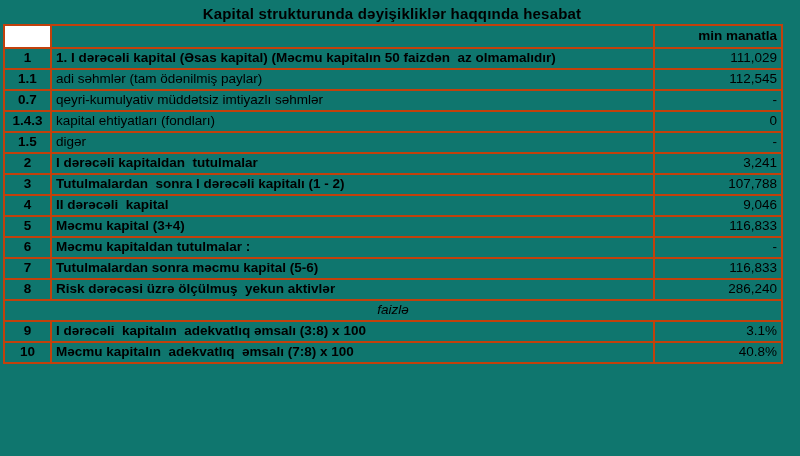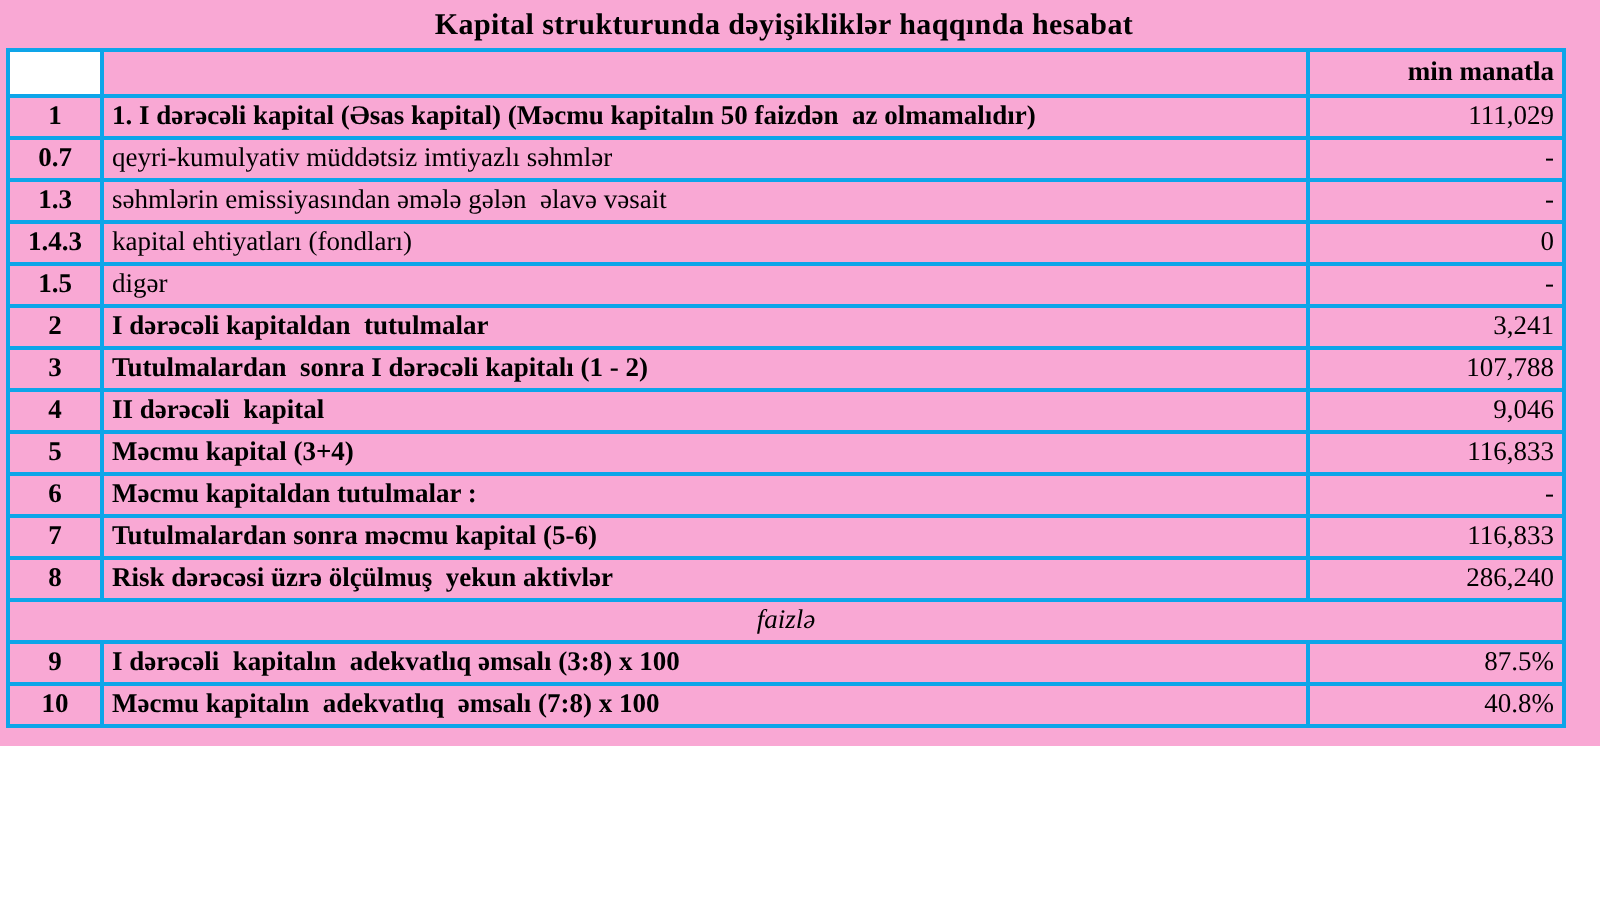--- a/index.html
+++ b/index.html
@@ -5,42 +5,41 @@
   html, body {
     margin: 0;
     padding: 0;
     background: #ffffff;
     color: #000000;
     font-family: "Liberation Sans", sans-serif;
   }
   .page {
     position: relative;
     width: 800px;
-    height: 373px;
-    background: #f9a8d4;
+    height: 456px;
+    background: #0f766e;
     overflow: hidden;
-    font-family: Liberation Serif, serif;
   }
   .title {
     width: 778px;
     margin: 0 0 2px 3px;
     padding-top: 5px;
     text-align: center;
     font-size: 15px;
     font-weight: bold;
     letter-spacing: 0.2px;
   }
   table.report {
     border-collapse: collapse;
     table-layout: fixed;
     margin-left: 3px;
     width: 778px;
   }
   table.report td {
-    border: 2px solid #0ea5e9;
+    border: 2px solid #c2410c;
     font-size: 13.5px;
     height: 19px;
     padding: 0 4px;
     line-height: 1.05;
     overflow: hidden;
     vertical-align: middle;
   }
   tr.header-row td {
     height: 21px;
   }
@@ -91,27 +90,27 @@
         <td></td>
         <td class="unit">min manatla</td>
       </tr>
 
       <tr>
         <td class="num">1</td>
         <td class="label bold">1. I dərəcəli kapital (Əsas kapital) (Məcmu kapitalın 50 faizdən  az olmamalıdır)</td>
         <td class="value">111,029</td>
       </tr>
       <tr>
+        <td class="num">1.1</td>
+        <td class="label">adi səhmlər (tam ödənilmiş paylar)</td>
+        <td class="value">112,545</td>
+      </tr>
+      <tr>
         <td class="num">0.7</td>
         <td class="label">qeyri-kumulyativ müddətsiz imtiyazlı səhmlər</td>
-        <td class="value">-</td>
-      </tr>
-      <tr>
-        <td class="num">1.3</td>
-        <td class="label">səhmlərin emissiyasından əmələ gələn  əlavə vəsait</td>
         <td class="value">-</td>
       </tr>
       <tr>
         <td class="num">1.4.3</td>
         <td class="label">kapital ehtiyatları (fondları)</td>
         <td class="value">0</td>
       </tr>
       <tr>
         <td class="num">1.5</td>
         <td class="label">digər</td>
@@ -153,21 +152,21 @@
         <td class="value">286,240</td>
       </tr>
 
       <tr>
         <td class="percent-divider" colspan="3">faizlə</td>
       </tr>
 
       <tr>
         <td class="num">9</td>
         <td class="label bold">I dərəcəli  kapitalın  adekvatlıq əmsalı (3:8) x 100</td>
-        <td class="value">87.5%</td>
+        <td class="value">3.1%</td>
       </tr>
       <tr>
         <td class="num">10</td>
         <td class="label bold">Məcmu kapitalın  adekvatlıq  əmsalı (7:8) x 100</td>
         <td class="value">40.8%</td>
       </tr>
     </tbody>
   </table>
 </div>
 

